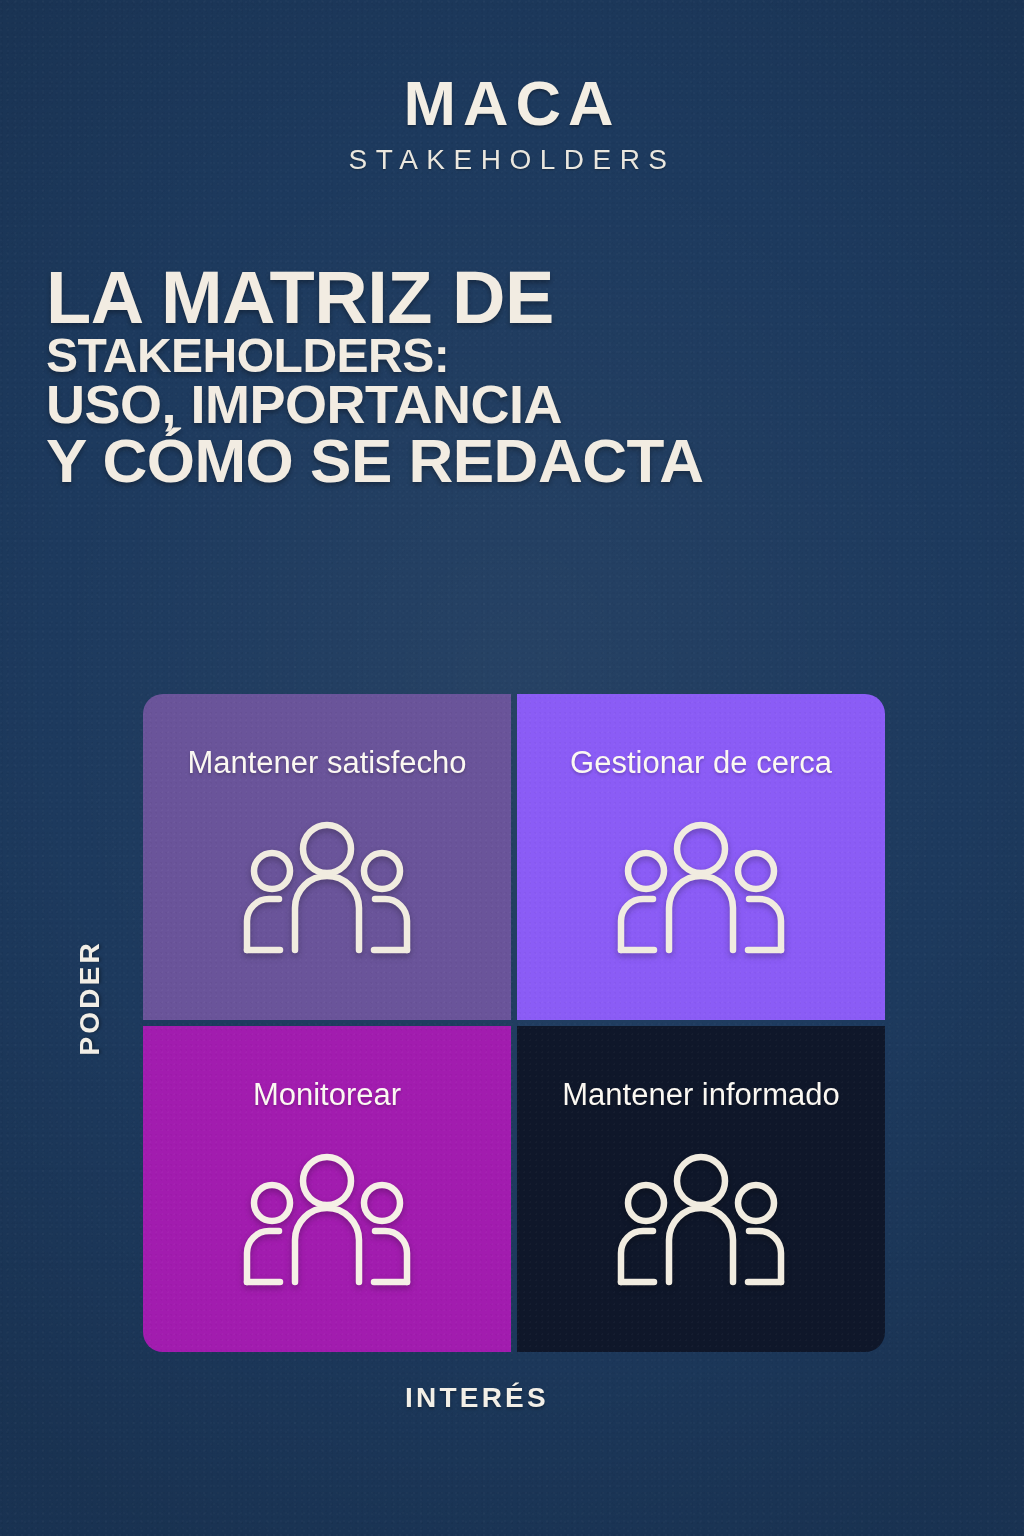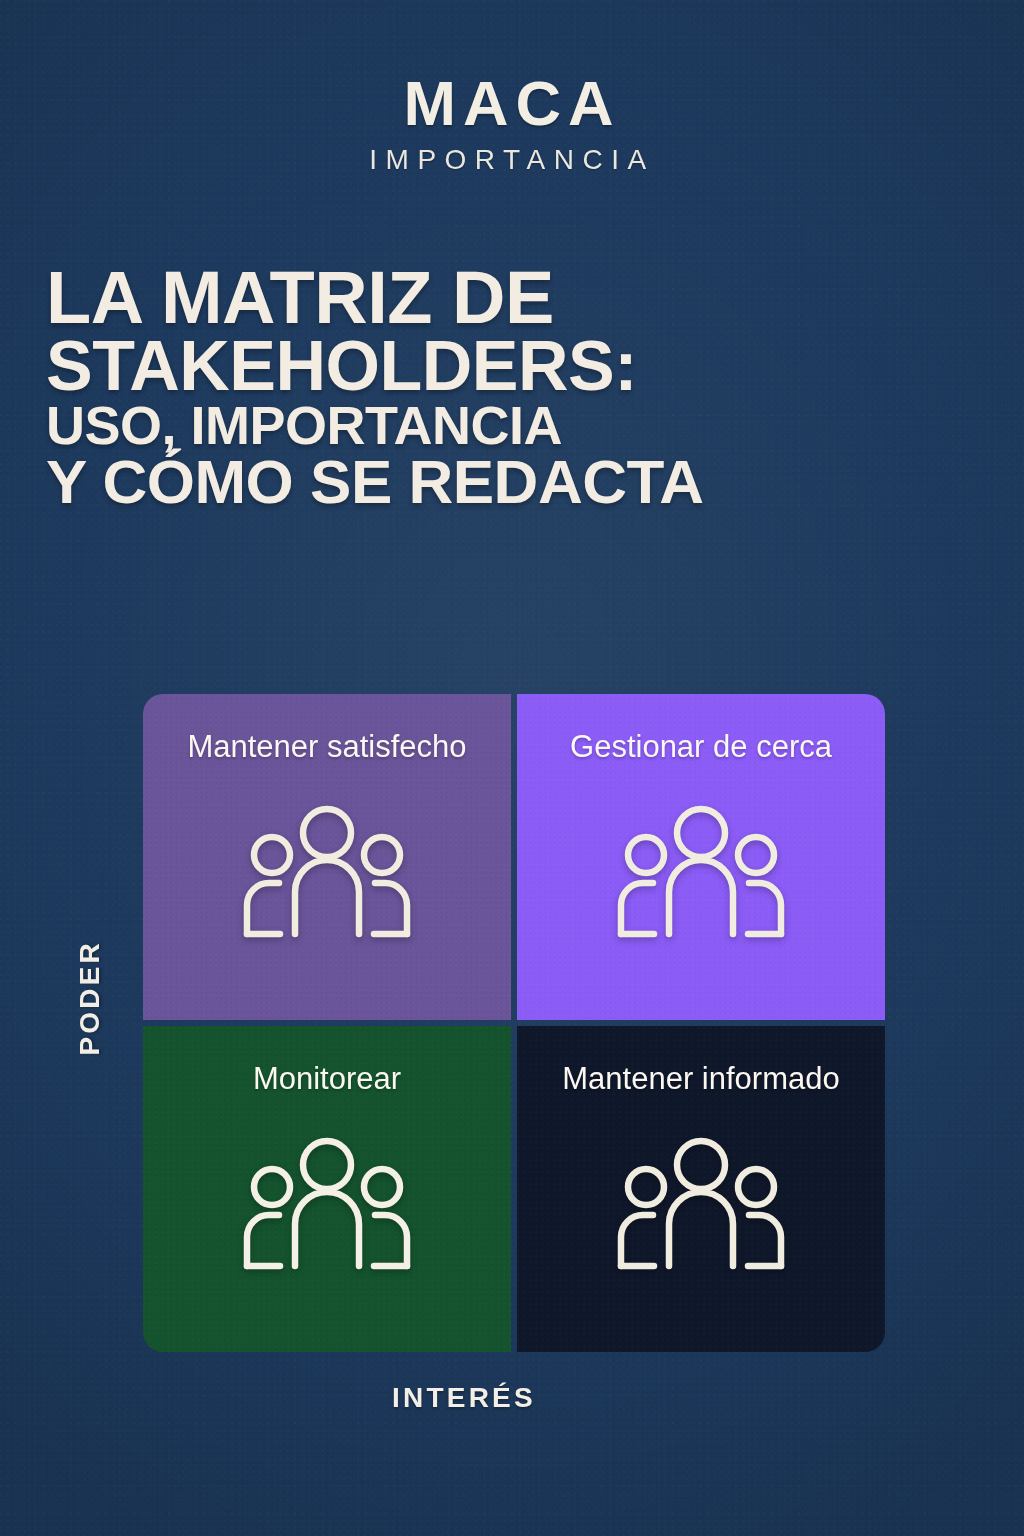--- a/index.html
+++ b/index.html
@@ -86,21 +86,21 @@
     font-size: 76px;
     font-weight: 700;
     line-height: 0.96;
     letter-spacing: -0.5px;
     text-transform: uppercase;
     font-stretch: condensed;
     text-shadow: 0 3px 5px rgba(0,0,0,.3);
   }
   .headline span { display: block; white-space: nowrap; }
   .hl-1 { font-size: 74px; }
-  .hl-2 { font-size: 70px; }
+  .hl-2 { font-size: 48px; }
   .hl-3 { font-size: 54px; }
   .hl-4 { font-size: 62px; }
 
   
   .matrix {
     position: absolute;
     left: 143px;
     top: 694px;
     width: 742px;
     height: 658px;
@@ -108,21 +108,21 @@
     grid-template-columns: 1fr 1fr;
     grid-template-rows: 1fr 1fr;
     gap: 6px;
   }
   .quad {
     position: relative;
     overflow: hidden;
     display: flex;
     flex-direction: column;
     align-items: center;
-    padding-top: 34px;
+    padding-top: 50px;
   }
   .quad::after {           
     content: "";
     position: absolute;
     inset: 0;
     pointer-events: none;
     opacity: .28;
     background-image:
       radial-gradient(circle at 22% 38%, rgba(255,255,255,.10) 0 1px, transparent 1px),
       radial-gradient(circle at 67% 74%, rgba(0,0,0,.10) 0 1px, transparent 1px);
@@ -165,42 +165,42 @@
     color: #f2eee6;
     font-size: 28px;
     font-weight: 700;
     letter-spacing: 3.2px;
     writing-mode: vertical-rl;
     transform: rotate(180deg);
     text-shadow: 0 2px 3px rgba(0,0,0,.3);
   }
   .axis-x {
     position: absolute;
-    left: 4px;
+    left: 17px;
     top: 1382px;
     width: 920px;
     text-align: center;
     color: #f3efe7;
     font-size: 28px;
     font-weight: 700;
     letter-spacing: 3.2px;
     text-shadow: 0 2px 3px rgba(0,0,0,.3);
   }
 </style>
 </head>
 <body>
 
 <div class="vignette"></div>
 <div class="grain"></div>
 
 <div class="stage">
 
   <div class="logo">
     <div class="logo-mark">MACA</div>
-    <div class="logo-sub">IMPORTANCIA</div>
+    <div class="logo-sub">STAKEHOLDERS</div>
   </div>
 
   <h1 class="headline">
     <span class="hl-1">LA MATRIZ DE</span>
     <span class="hl-2">STAKEHOLDERS:</span>
     <span class="hl-3">USO, IMPORTANCIA</span>
     <span class="hl-4">Y CÓMO SE REDACTA</span>
   </h1>
 
   <div class="matrix">
@@ -230,21 +230,21 @@
           <circle cx="40" cy="62" r="18"></circle>
           <path d="M15 141 V112 a22 22 0 0 1 22 -22 h10"></path>
           <path d="M15 141 h33"></path>
           <circle cx="150" cy="62" r="18"></circle>
           <path d="M143 90 h10 a22 22 0 0 1 22 22 v29"></path>
           <path d="M142 141 h33"></path>
         </svg>
       </div>
     </div>
 
-    <div class="quad q-bl" style="background-color:#14532d">
+    <div class="quad q-bl" style="background-color:#a21caf">
       <div class="quad-label">Monitorear</div>
       <div class="quad-icon">
         <svg viewBox="0 0 190 150" fill="none" stroke="#f5f0e6" stroke-width="6.5" stroke-linecap="round" stroke-linejoin="round">
           <circle cx="95" cy="40" r="24"></circle>
           <path d="M63 141 V99 a32 32 0 0 1 64 0 v42"></path>
           <circle cx="40" cy="62" r="18"></circle>
           <path d="M15 141 V112 a22 22 0 0 1 22 -22 h10"></path>
           <path d="M15 141 h33"></path>
           <circle cx="150" cy="62" r="18"></circle>
           <path d="M143 90 h10 a22 22 0 0 1 22 22 v29"></path>

